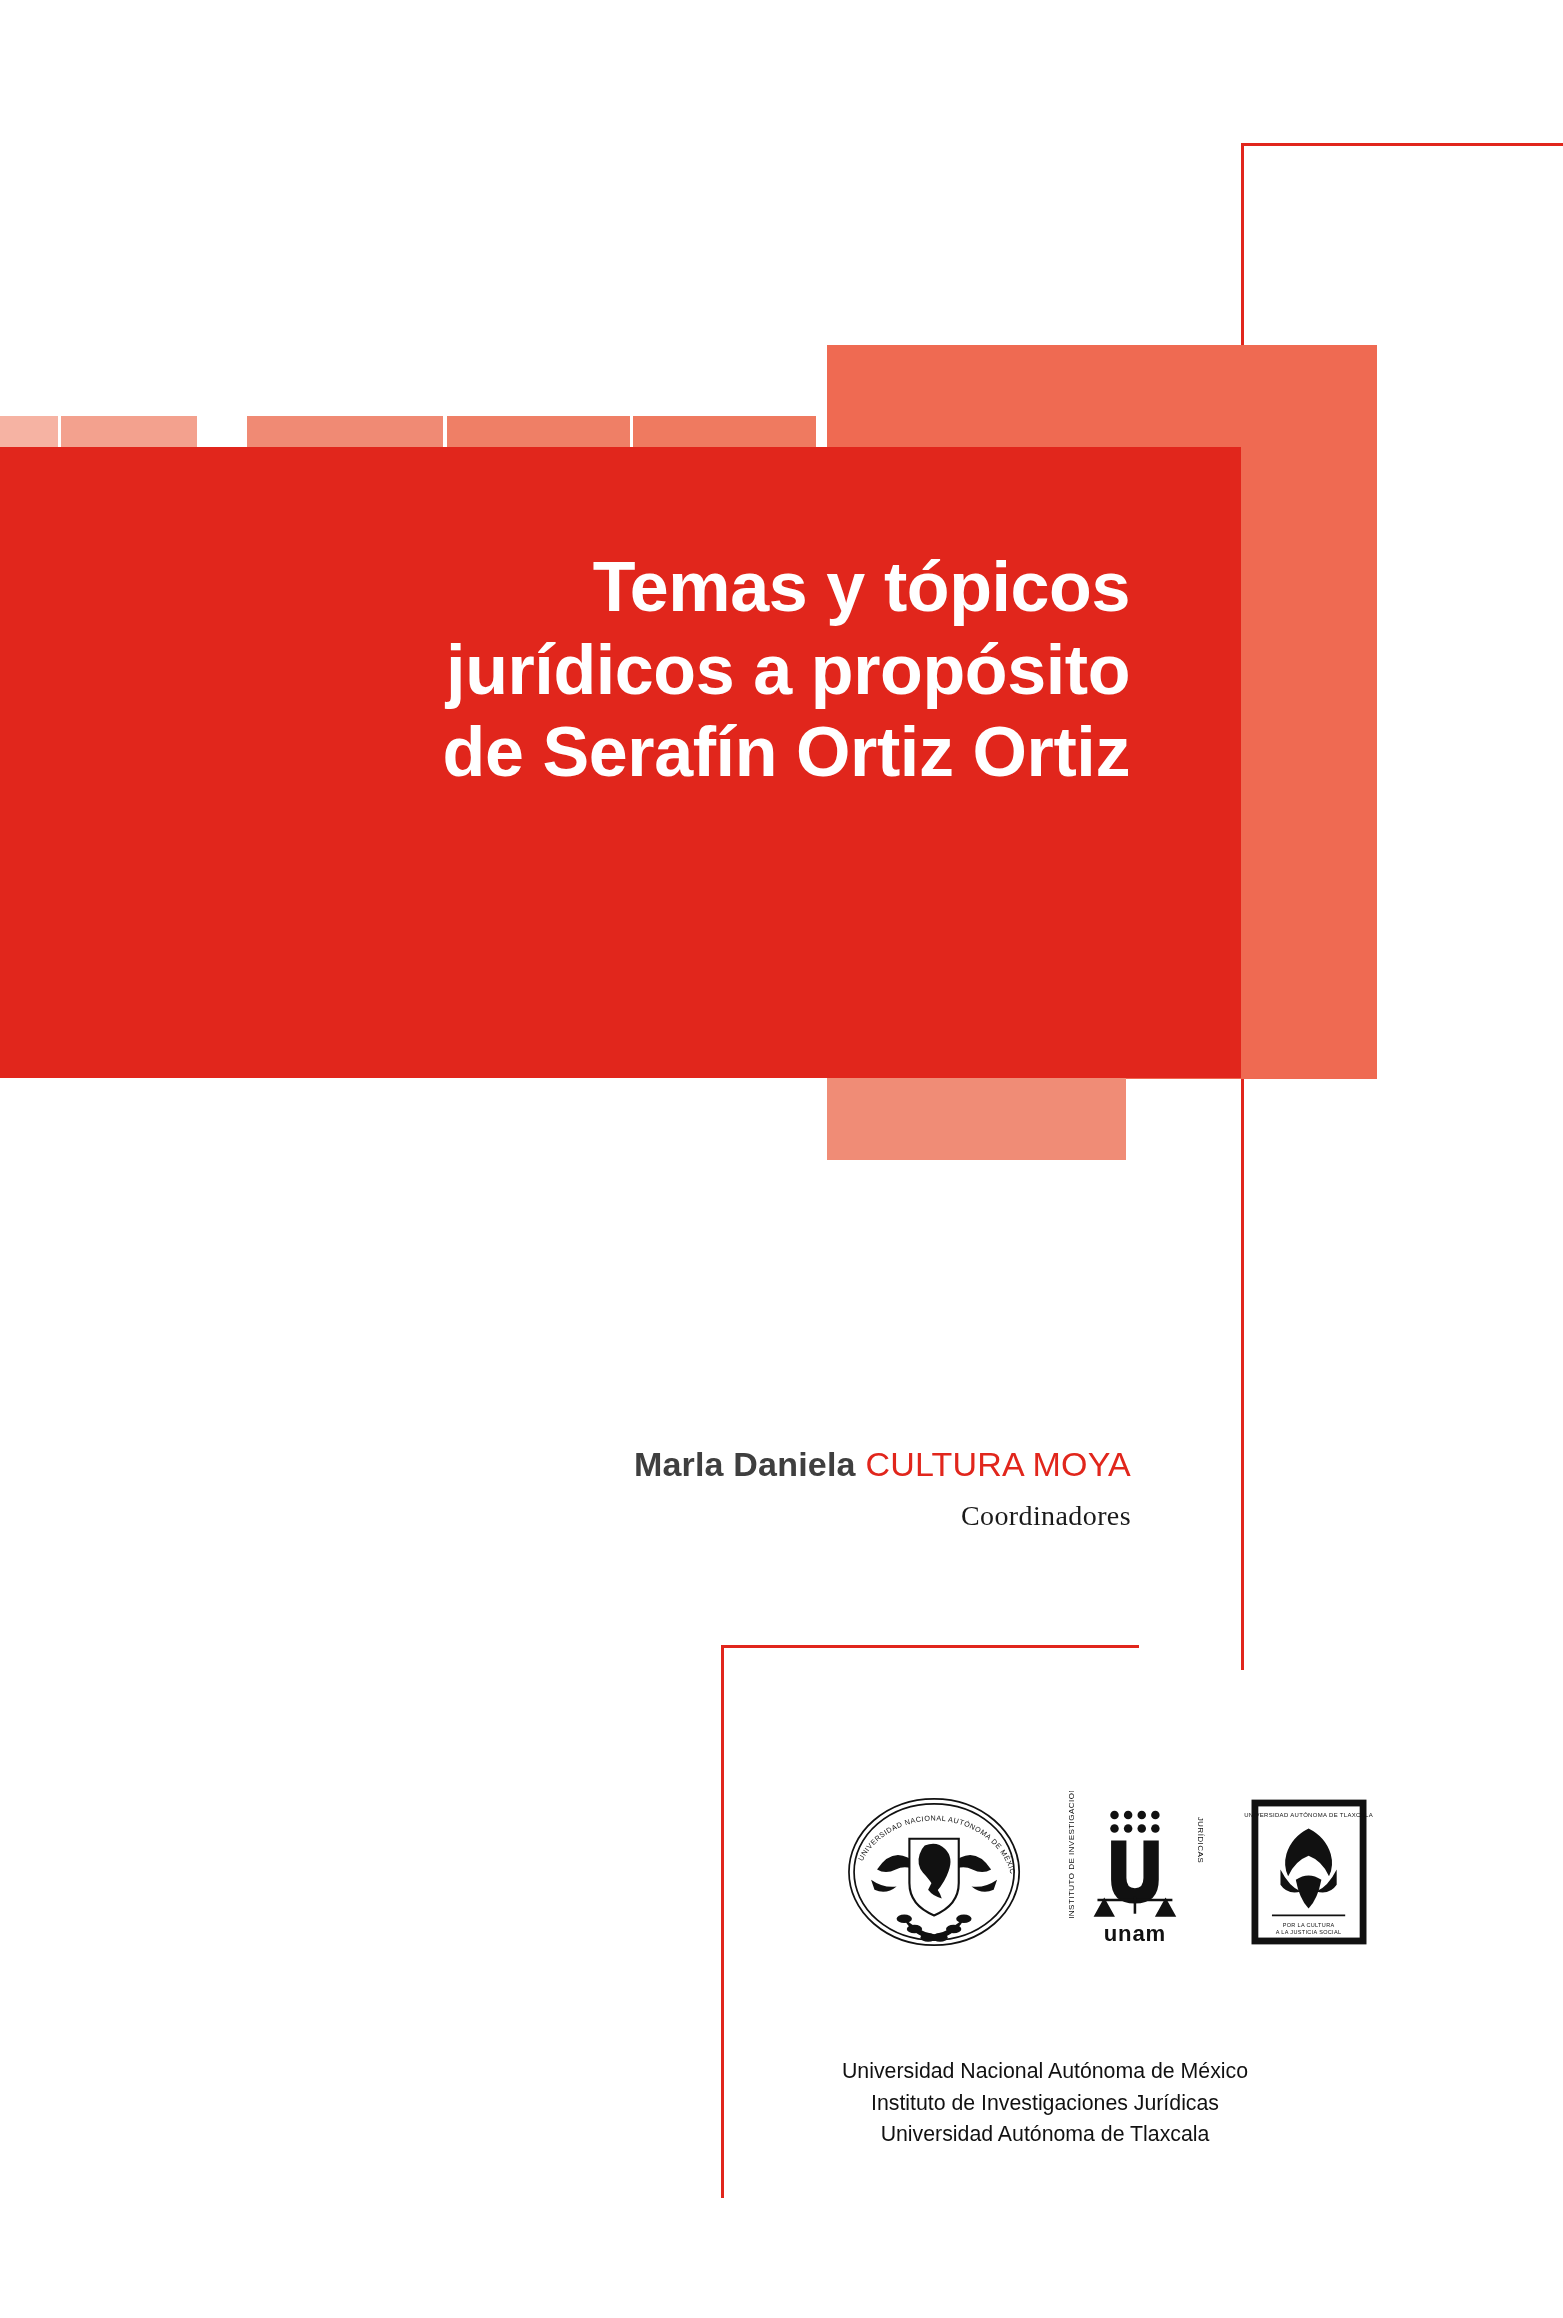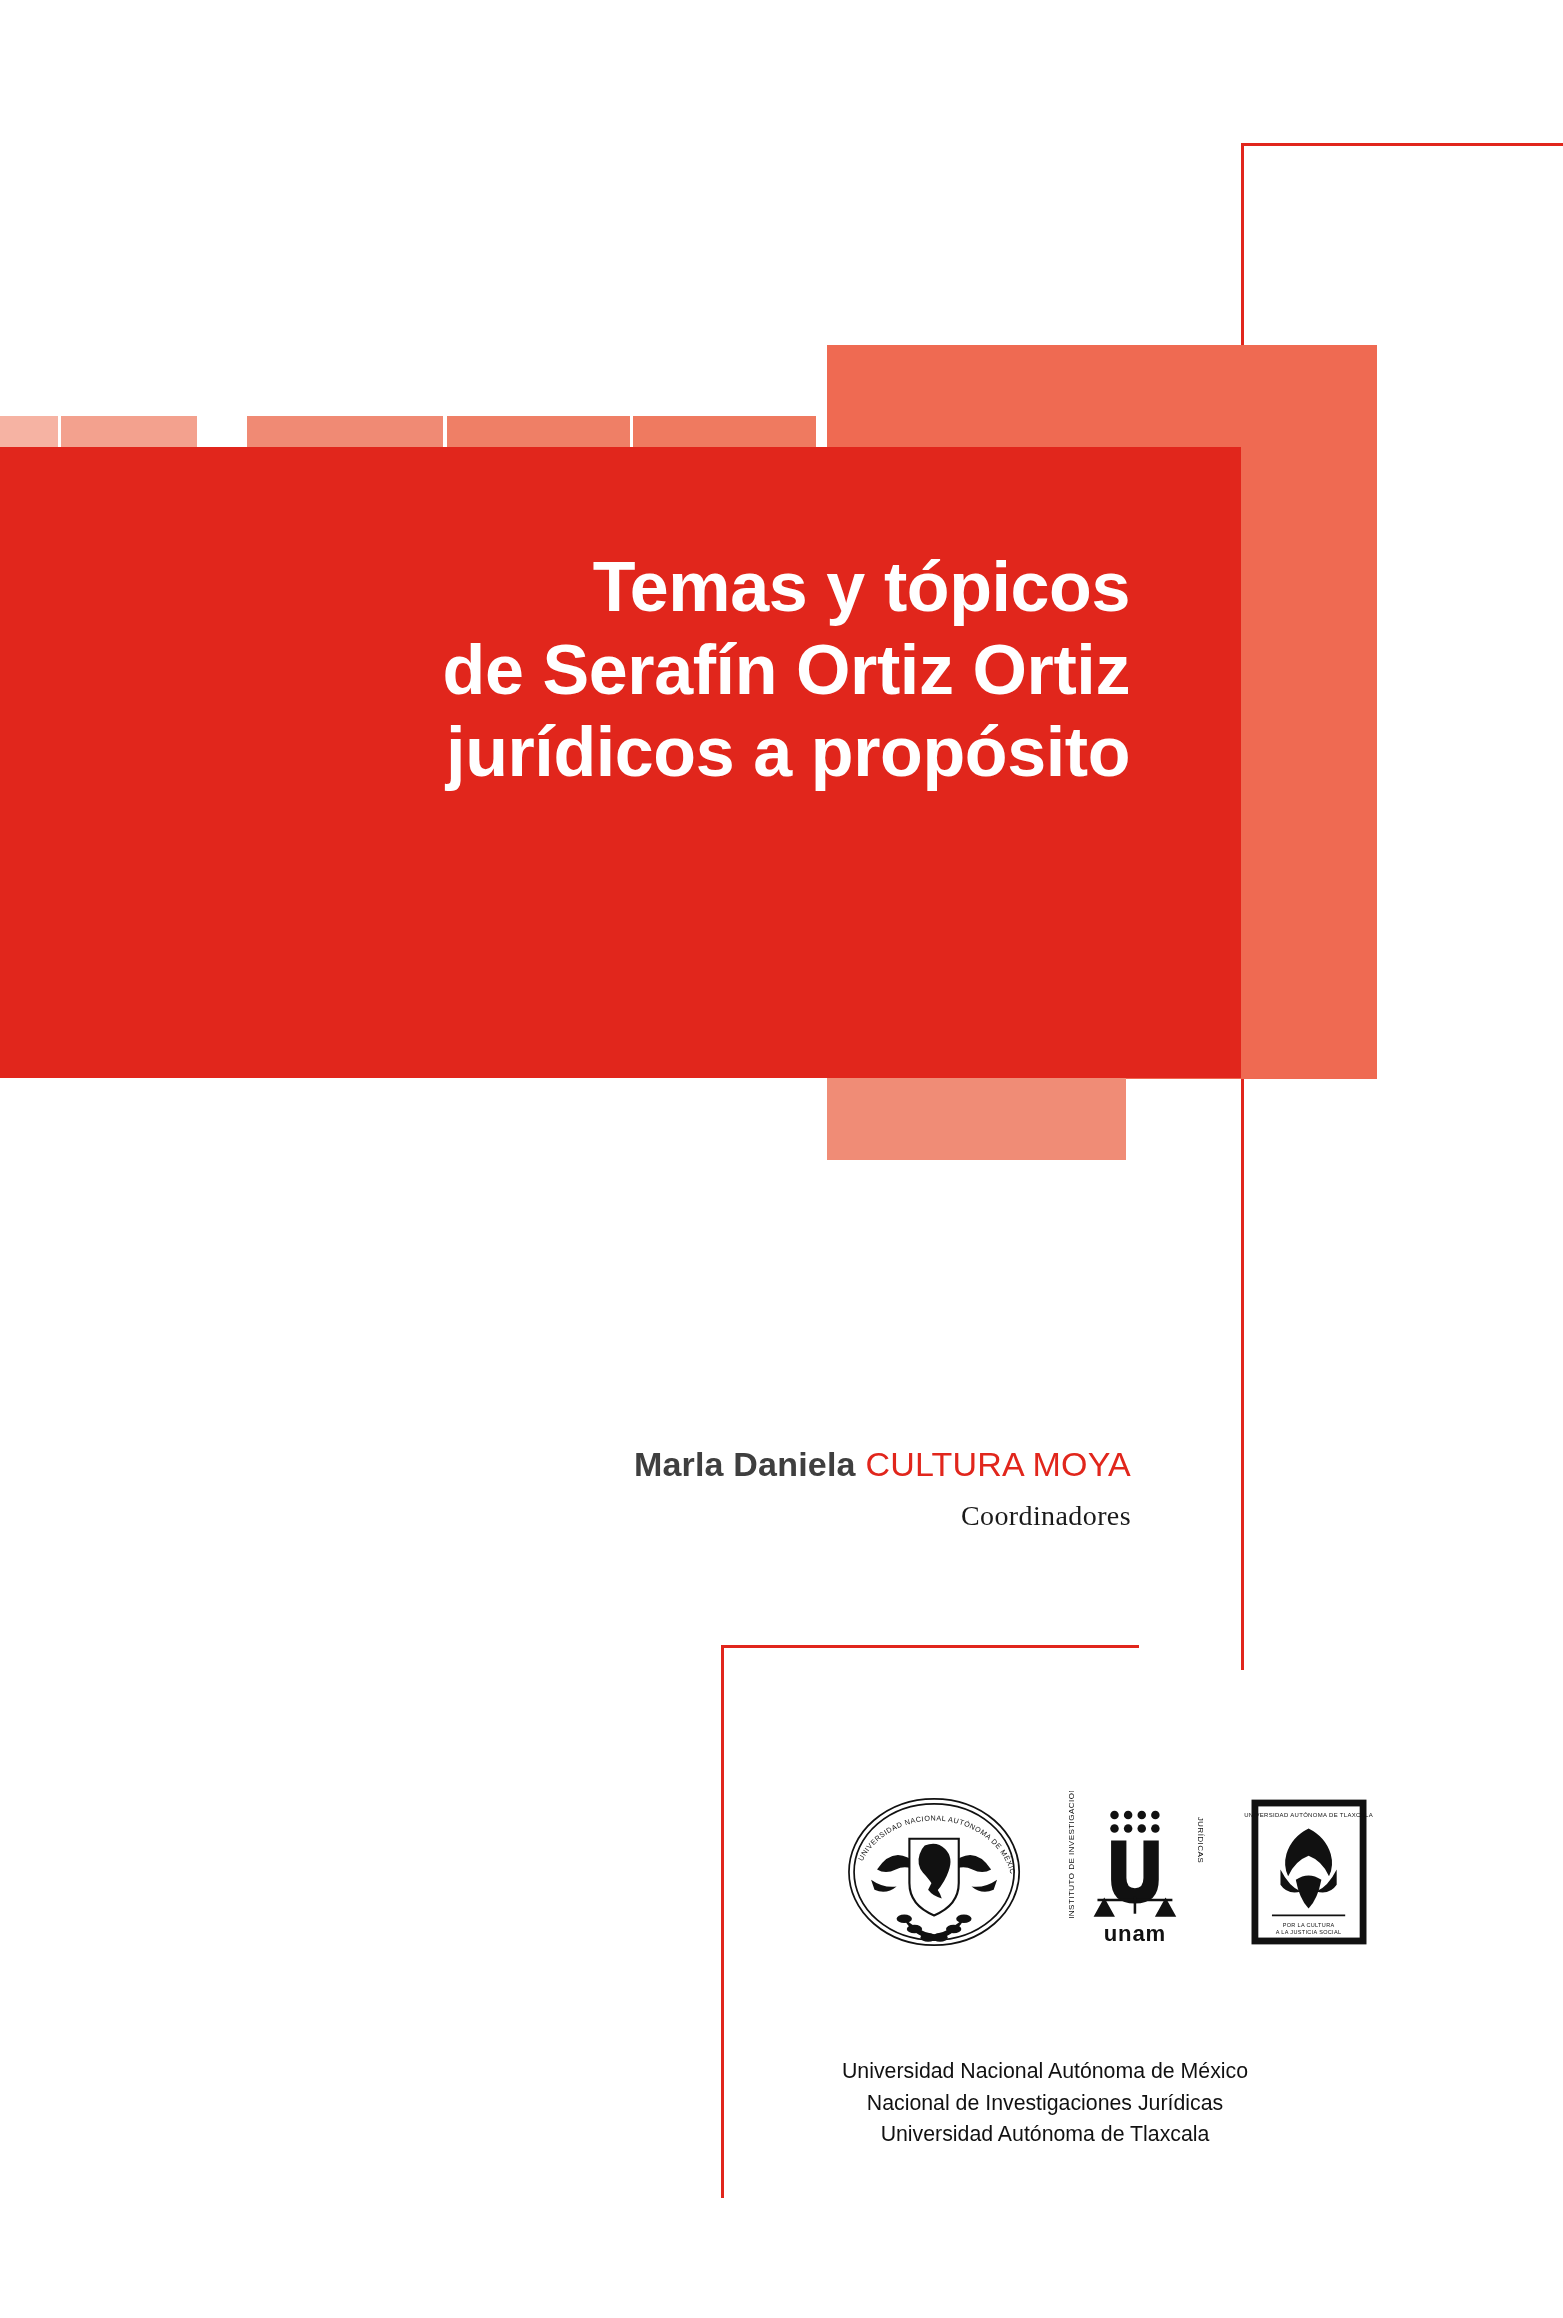--- a/index.html
+++ b/index.html
@@ -179,22 +179,22 @@
   <div class="sq sq-row-a sq-a3"></div>
   <div class="sq sq-row-a sq-a4"></div>
   <div class="sq sq-row-a sq-a5"></div>
 
   <div class="blk-pale-top"></div>
   <div class="blk-salmon-mid"></div>
   <div class="blk-red"></div>
 
   <div class="title">
     <span class="title-line">Temas y tópicos</span>
+    <span class="title-line">jurídicos a propósito</span>
     <span class="title-line">de Serafín Ortiz Ortiz</span>
-    <span class="title-line">jurídicos a propósito</span>
   </div>
 
   <div class="authors">
     <div class="author-line">
       <span class="author-first">Marla Daniela </span><span class="author-last">CULTURA MOYA</span>
     </div>
     <div class="coordinators">Coordinadores</div>
   </div>
 
   <div class="logos">
@@ -287,18 +287,18 @@
         </g>
         <text x="77" y="160" text-anchor="middle" font-family="Liberation Sans, sans-serif" font-size="6.5" fill="#111" letter-spacing="0.4">POR LA CULTURA</text>
         <text x="77" y="168" text-anchor="middle" font-family="Liberation Sans, sans-serif" font-size="6.5" fill="#111" letter-spacing="0.4">A LA JUSTICIA SOCIAL</text>
       </svg>
     </div>
 
   </div>
 
   <div class="imprint">
     <div>Universidad Nacional Autónoma de México</div>
-    <div>Nacional de Investigaciones Jurídicas</div>
+    <div>Instituto de Investigaciones Jurídicas</div>
     <div>Universidad Autónoma de Tlaxcala</div>
   </div>
 
 </div>
 
 
 </body></html>

